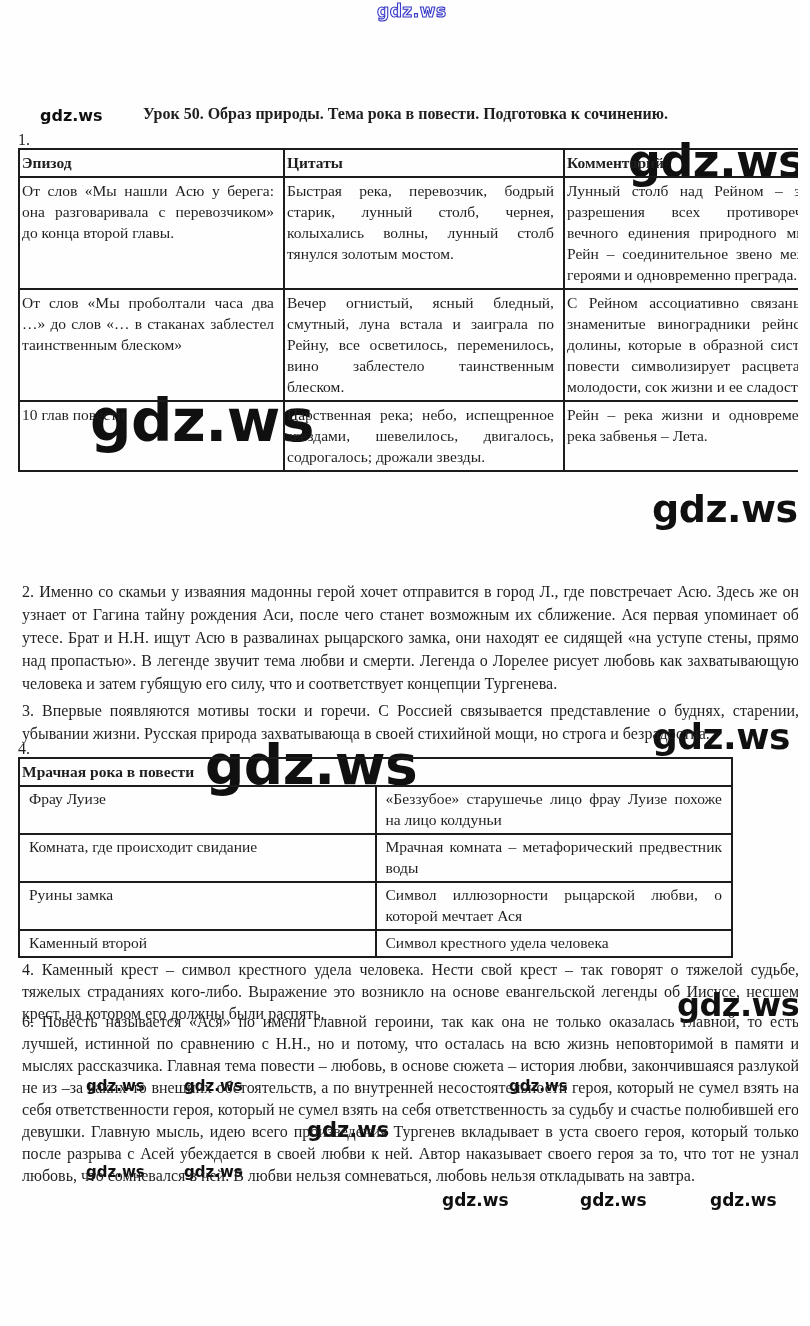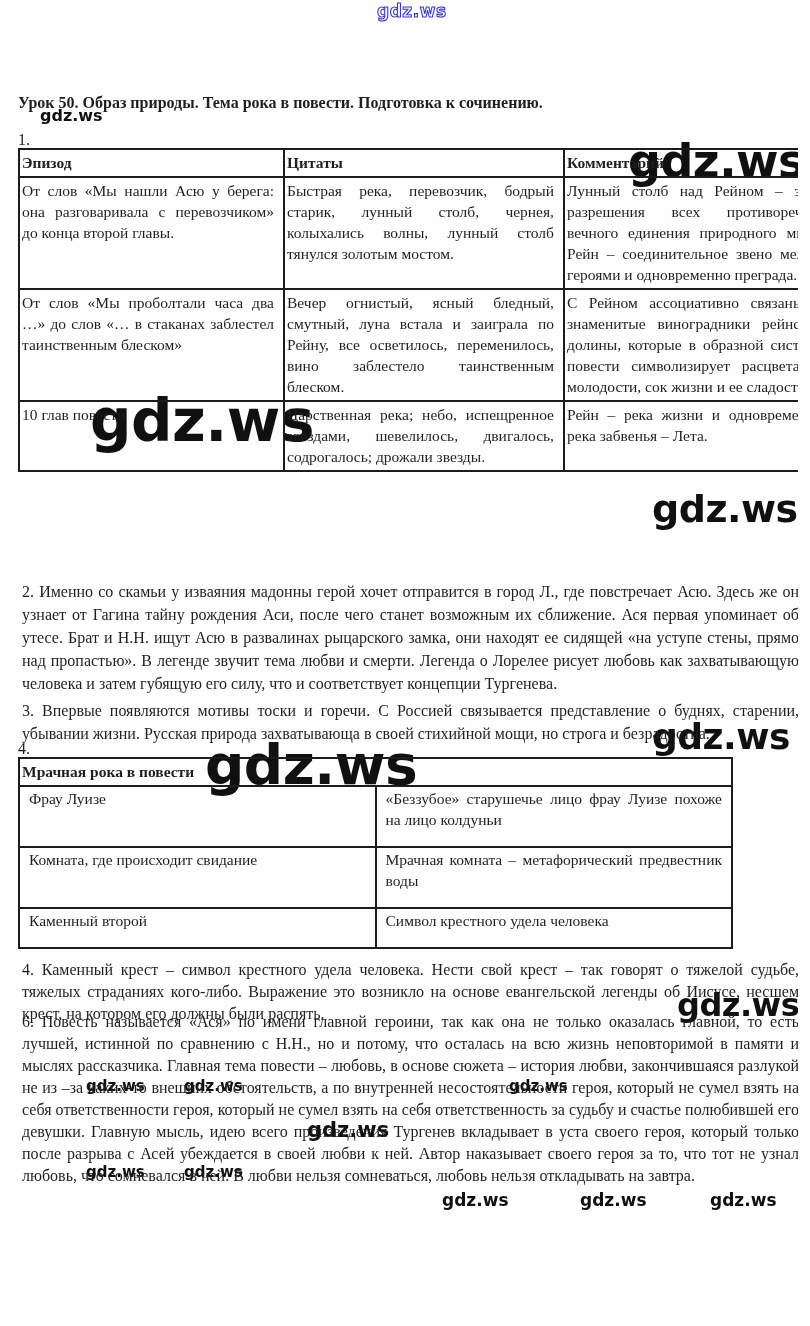--- a/index.html
+++ b/index.html
@@ -9,21 +9,21 @@
     width: 798px;
     height: 1326px;
     background: #fefefe;
     font-family: "Liberation Serif", "DejaVu Serif", serif;
     color: #1f1f1f;
     overflow: hidden;
   }
   .abs { position: absolute; left: 18px; }
 
   
-  .header-row { top: 92px; width: 775px; }
+  .header-row { top: 103px; width: 775px; text-align: center; }
   .page-title { font-weight: bold; font-size: 16px; line-height: 22px; }
 
   .num-label { font-size: 16px; line-height: 20px; }
   .num-1 { top: 130px; }
   .num-4 { top: 739px; }
 
   
   table { border-collapse: collapse; table-layout: fixed; background: transparent; }
   th, td {
     border: 2px solid #1c1c1c;
@@ -36,21 +36,21 @@
   th { font-weight: bold; text-align: left; }
 
   .table-episodes { top: 148px; width: 775px; }
   .table-episodes .c1 { width: 252px; }
   .table-episodes .c2 { width: 267px; border-radius: 11px; }
   .table-episodes .c3 { width: 256px; }
 
   .table-motifs { top: 757px; width: 715px; }
   .table-motifs .c1 { width: 354px; }
   .table-motifs .c2 { width: 361px; }
-  .table-motifs td { line-height: 21px; padding: 1px 9px 16px 9px; }
+  .table-motifs td { line-height: 21px; padding: 1px 9px 3px 9px; }
 
   
   .para { width: 777px; text-align: justify; margin: 4px; font-size: 16px; }
   .block-p23 { top: 576px; }
   .block-p23 .para { line-height: 23px; }
   .para-5 { top: 955px; line-height: 22px; }
   .para-6 { top: 1007px; line-height: 22px; }
 
   
   .wm {
@@ -159,20 +159,24 @@
     <tbody>
       <tr>
         <td class="c1">Фрау Луизе</td>
         <td class="c2">«Беззубое» старушечье лицо фрау Луизе похоже на лицо колдуньи</td>
       </tr>
       <tr>
         <td class="c1">Комната, где происходит свидание</td>
         <td class="c2">Мрачная комната – метафорический предвестник воды</td>
       </tr>
       <tr>
+        <td class="c1">Руины замка</td>
+        <td class="c2">Символ иллюзорности рыцарской любви, о которой мечтает Ася</td>
+      </tr>
+      <tr>
         <td class="c1">Каменный второй</td>
         <td class="c2">Символ крестного удела человека</td>
       </tr>
     </tbody>
   </table>
 
   <p class="abs para para-5">4.  Каменный крест – символ крестного удела человека. Нести свой крест – так говорят о тяжелой судьбе, тяжелых страданиях кого-либо. Выражение это возникло на основе евангельской легенды об Иисусе, несшем крест, на котором его должны были распять.</p>
   <p class="abs para para-6">6.  Повесть называется «Ася» по имени главной героини, так как она не только оказалась главной, то есть лучшей, истинной по сравнению с Н.Н., но и потому, что осталась на всю жизнь неповторимой в памяти и мыслях рассказчика. Главная тема повести – любовь, в основе сюжета – история любви, закончившаяся разлукой не из –за каких-то внешних обстоятельств, а по внутренней несостоятельности героя, который не сумел взять на себя ответственности героя, который не сумел взять на себя ответственность за судьбу и счастье полюбившей его девушки. Главную мысль, идею всего произведения Тургенев вкладывает в уста своего героя, который только после разрыва с Асей убеждается в своей любви к ней. Автор наказывает своего героя за то, что тот не узнал любовь, что сомневался в ней. В любви нельзя сомневаться, любовь нельзя откладывать на завтра.</p>
 
 </div>

